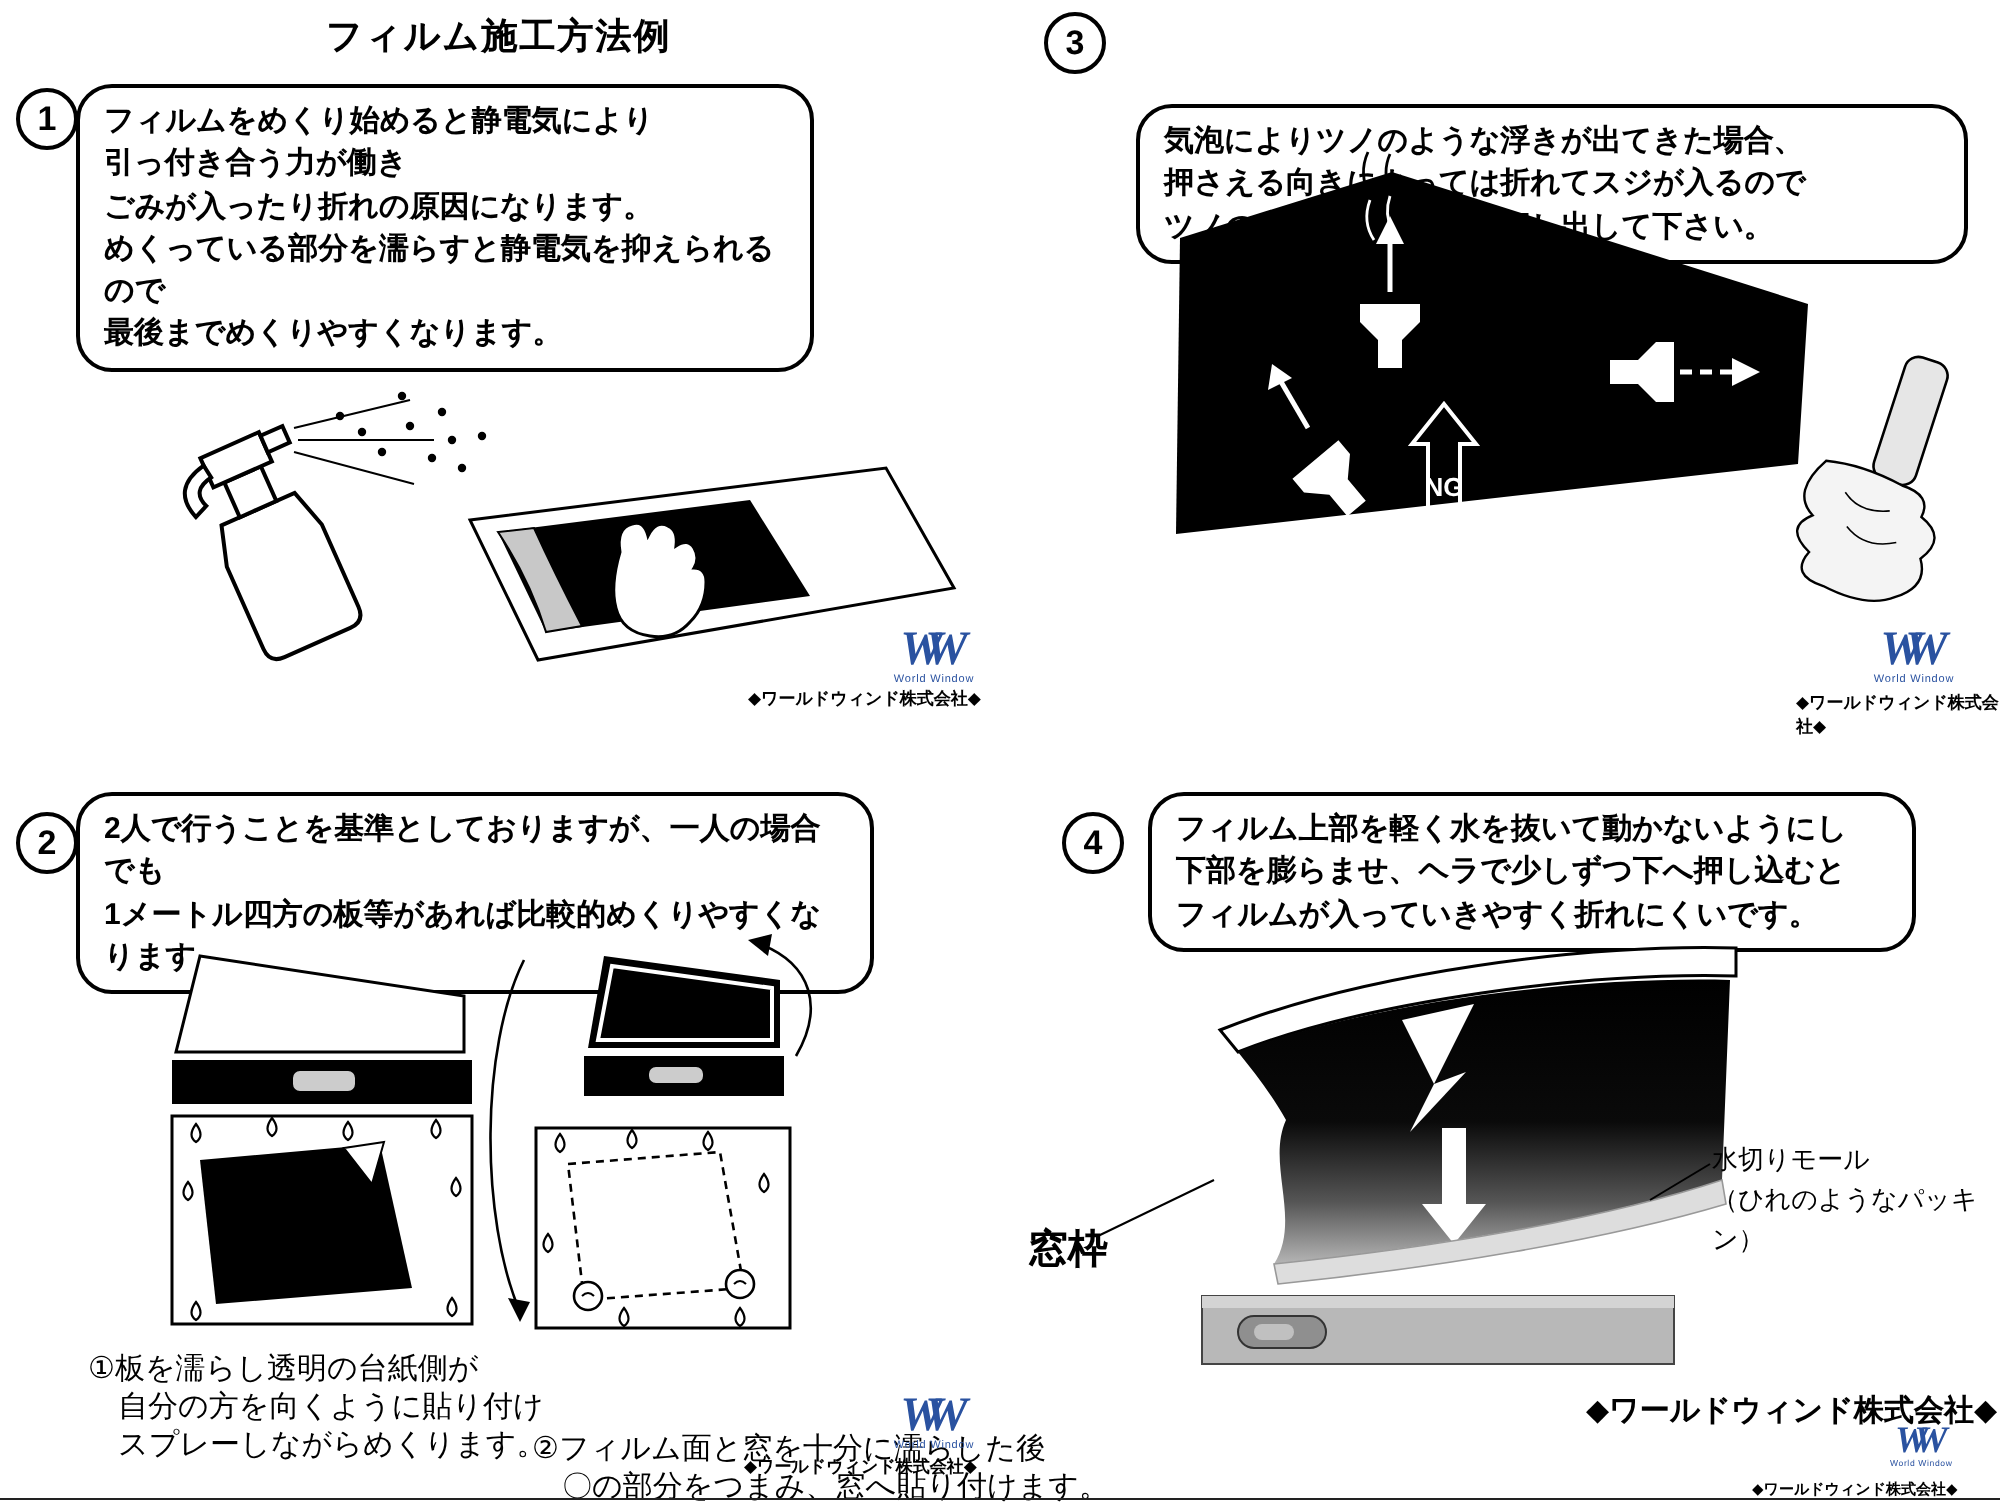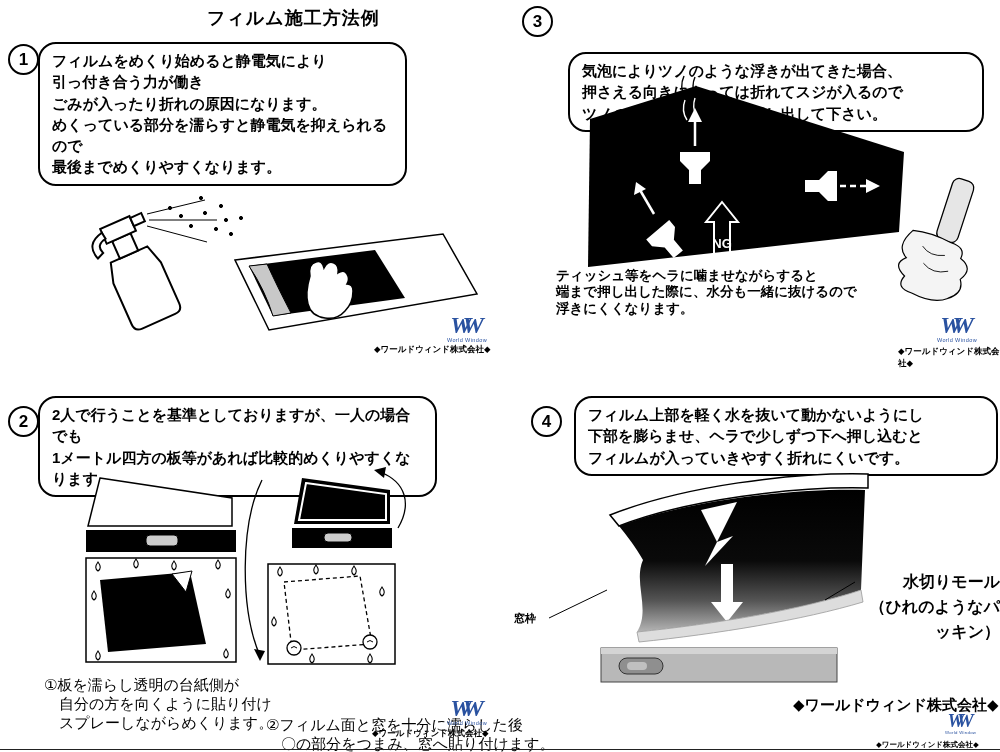--- a/index.html
+++ b/index.html
@@ -8,39 +8,39 @@
   .abs{position:absolute;}
   .title{font-size:18px;font-weight:700;letter-spacing:1px;}
   .badge{width:27px;height:27px;border:2px solid #000;border-radius:50%;
          display:flex;align-items:center;justify-content:center;
          font-size:17px;font-weight:700;background:#fff;}
   .bubble{border:2px solid #000;border-radius:18px;background:#fff;
           padding:6px 12px;font-size:15px;font-weight:600;line-height:1.42;
           white-space:pre-line;box-sizing:border-box;}
   .note{font-size:13.5px;font-weight:600;line-height:1.22;white-space:pre-line;}
   .caption{font-size:15px;font-weight:400;line-height:1.25;white-space:pre-line;}
-  .label-bold{font-size:11px;font-weight:700;}
-  .label{font-size:16px;font-weight:700;line-height:1.55;white-space:pre-line;text-align:right;}
+  .label-bold{font-size:20px;font-weight:700;}
+  .label{font-size:13px;font-weight:400;line-height:1.55;white-space:pre-line;}
   .company-sm{font-size:8.5px;font-weight:700;letter-spacing:0;}
   .company-lg{font-size:15px;font-weight:700;}
   .company-xs{font-size:7.5px;font-weight:700;}
   .ww-logo{text-align:center;color:#2a52a0;width:58px;line-height:1;}
   .ww-letters{display:block;font-family:"Liberation Serif","DejaVu Serif",serif;
               font-style:italic;font-weight:700;font-size:24px;letter-spacing:-9px;
               padding-right:9px;line-height:0.95;}
   .ww-sub{display:block;font-size:5.5px;letter-spacing:0.4px;margin-top:1px;}
   .bottom-rule{width:1000px;border-top:1.5px solid #222;height:0;}
   .scale-sm{transform:scale(0.78);transform-origin:top left;}
 </style>
 </head>
 <body>
 
 <div class="canvas">
 
-  <div class="abs title" style="left:163px;top:6px;margin-left:44px;">フィルム施工方法例</div>
+  <div class="abs title" style="left:163px;top:6px;">フィルム施工方法例</div>
 
   <div class="abs badge" style="left:8px;top:44px;">1</div>
   <div class="abs bubble" style="left:38px;top:42px;width:369px;">フィルムをめくり始めると静電気により
 引っ付き合う力が働き
 ごみが入ったり折れの原因になります。
 めくっている部分を濡らすと静電気を抑えられるので
 最後までめくりやすくなります。</div>
 
   <svg class="abs" style="left:55px;top:158px;" width="430" height="180" viewBox="0 0 430 180">
 
@@ -123,23 +123,20 @@
     <polygon points="144,128 160,148 152,148 152,182 136,182 136,148 128,148" fill="none" stroke="#fff" stroke-width="2"></polygon>
     <text x="144" y="174" text-anchor="middle" font-size="13" font-weight="bold" fill="#fff" font-family="Liberation Sans, sans-serif">NG</text>
 
     <g transform="translate(368,165) rotate(18)">
       <rect x="-11" y="-62" width="22" height="64" rx="7" fill="#e6e6e6" stroke="#000" stroke-width="1.3"></rect>
       <path d="M-34,2 q-12,20 2,28 q-12,10 4,18 q-6,14 12,14 q24,4 36,-6 q14,-10 6,-22 q10,-14 -6,-20 q2,-12 -14,-12 q-22,-4 -40,0 z" fill="#f4f4f4" stroke="#000" stroke-width="1.2"></path>
       <path d="M-20,14 q10,8 24,2 M-14,30 q12,8 26,0" fill="none" stroke="#000" stroke-width="0.8"></path>
     </g>
   </svg>
 
-  <div class="abs note" style="left:556px;top:268px;width:330px;">ティッシュ等をヘラに噛ませながらすると
-端まで押し出した際に、水分も一緒に抜けるので
-浮きにくくなります。</div>
 
   <div class="abs ww-logo" style="left:928px;top:314px;">
     <span class="ww-letters">WW</span>
     <span class="ww-sub">World Window</span>
   </div>
   <div class="abs company-sm" style="left:898px;top:346px;">◆ワールドウィンド株式会社◆</div>
 
   <div class="abs badge" style="left:8px;top:406px;">2</div>
   <div class="abs bubble" style="left:38px;top:396px;width:399px;">2人で行うことを基準としておりますが、一人の場合でも
 1メートル四方の板等があれば比較的めくりやすくなります。</div>
@@ -203,21 +200,21 @@
   <div class="abs caption" style="left:266px;top:716px;">②フィルム面と窓を十分に濡らした後
 　〇の部分をつまみ、窓へ貼り付けます。</div>
 
   <div class="abs ww-logo" style="left:438px;top:697px;">
     <span class="ww-letters">WW</span>
     <span class="ww-sub">World Window</span>
   </div>
   <div class="abs company-sm" style="left:372px;top:728px;">◆ワールドウィンド株式会社◆</div>
 
   <div class="abs badge" style="left:531px;top:406px;">4</div>
-  <div class="abs bubble" style="left:574px;top:396px;width:424px;">フィルム上部を軽く水を抜いて動かないようにし
+  <div class="abs bubble" style="left:574px;top:396px;width:384px;">フィルム上部を軽く水を抜いて動かないようにし
 下部を膨らませ、ヘラで少しずつ下へ押し込むと
 フィルムが入っていきやすく折れにくいです。</div>
 
   <svg class="abs" style="left:503px;top:460px;" width="492" height="238" viewBox="0 0 492 238">
     <defs>
       <linearGradient id="filmGrad" x1="0" y1="0" x2="0" y2="1">
         <stop offset="0" stop-color="#000"></stop>
           <stop offset="0.5" stop-color="#0a0a0a"></stop>
         <stop offset="0.78" stop-color="#555"></stop>
           <stop offset="1" stop-color="#b5b5b5"></stop>

